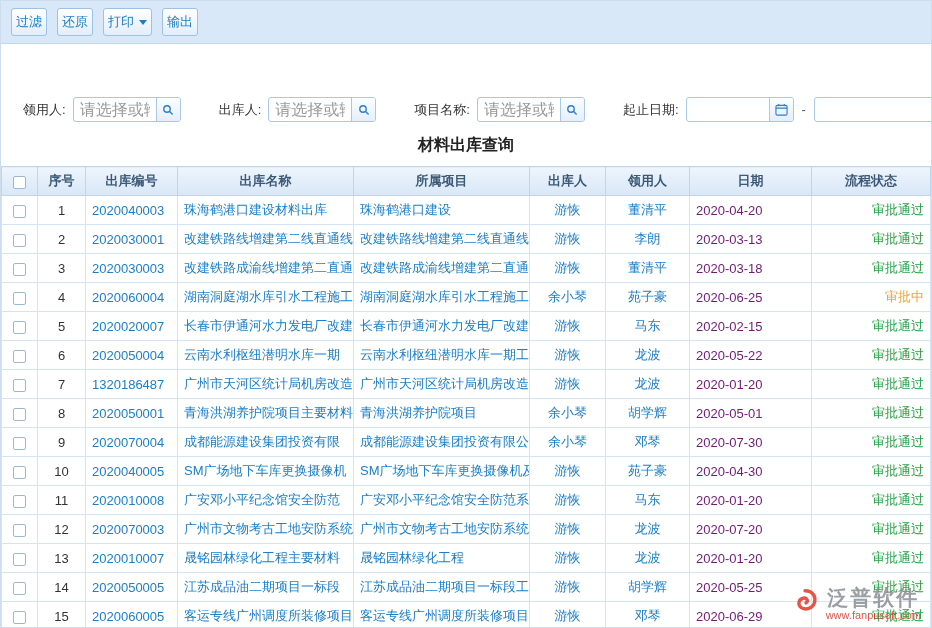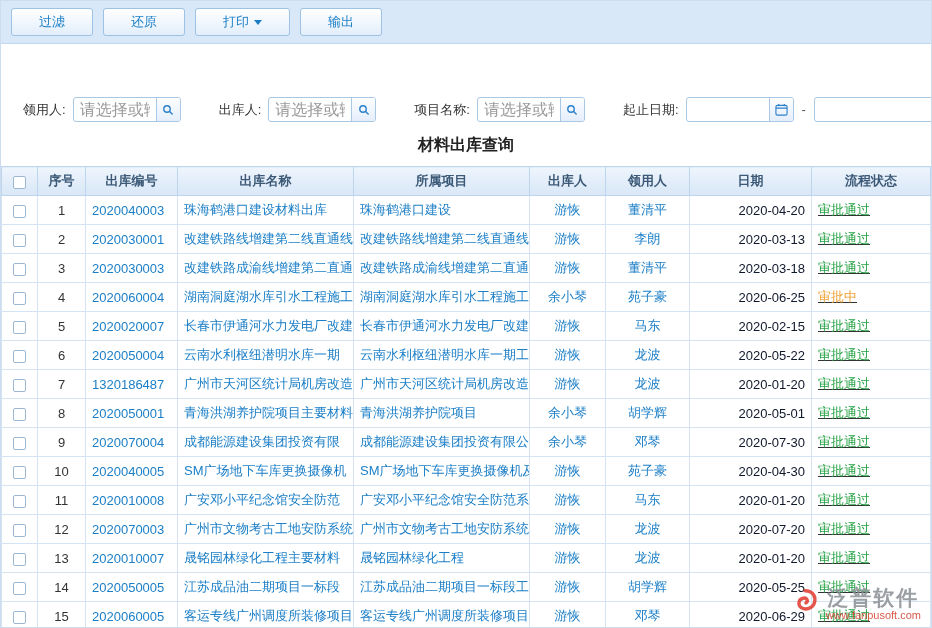--- a/index.html
+++ b/index.html
@@ -10,21 +10,21 @@
     font-size:13px; color:#333; background:#fff;
     border:1px solid #cdddee;
   }
   
   .toolbar {
     background:#d9e8f8; border-bottom:1px solid #c2d8ee;
     padding:7px 10px; display:flex; gap:10px; align-items:center;
   }
   .tb-btn {
     display:inline-flex; align-items:center; gap:5px;
-    padding:4px 27px; border:1px solid #9dc2e4; border-radius:3px;
+    padding:4px 4px; border:1px solid #9dc2e4; border-radius:3px;
     background:linear-gradient(#ffffff,#e2eefb);
     color:#1b7ec6; font-size:13px; cursor:pointer;
     font-family:inherit;
   }
   .caret {
     width:0; height:0; border-left:4px solid transparent;
     border-right:4px solid transparent; border-top:5px solid #1b7ec6;
     display:inline-block;
   }
   
@@ -87,22 +87,22 @@
   }
   .col-check { text-align:center; padding:0; }
   .checkbox {
     display:inline-block; width:13px; height:13px; vertical-align:middle;
     border:1px solid #9db8d2; border-radius:2px; background:#fff; cursor:pointer;
   }
   .c-no { text-align:center; color:#333; }
   .c-code a { color:#1b7ec6; text-decoration:none; cursor:pointer; }
   .c-name { color:#1b7ec6; text-align:left; }
   .c-person { color:#1b7ec6; text-align:center; }
-  .c-date { color:#0f172a; text-align:right; }
-  .c-status { text-align:left;text-decoration:underline; }
+  .c-date { color:#701a75; text-align:left; }
+  .c-status { text-align:right; }
   .st-approved { color:#25a244; }
   .st-pending { color:#f0a032; }
   
   .watermark {
     position:absolute; right:10px; bottom:6px;
     display:flex; align-items:center; gap:6px;
     opacity:.85; pointer-events:none;margin-top:19px;
   }
   .wm-col { display:flex; flex-direction:column; align-items:center; line-height:1.1; }
   .wm-text { font-size:21px; color:#8a8f94; font-weight:bold; letter-spacing:2px; }

